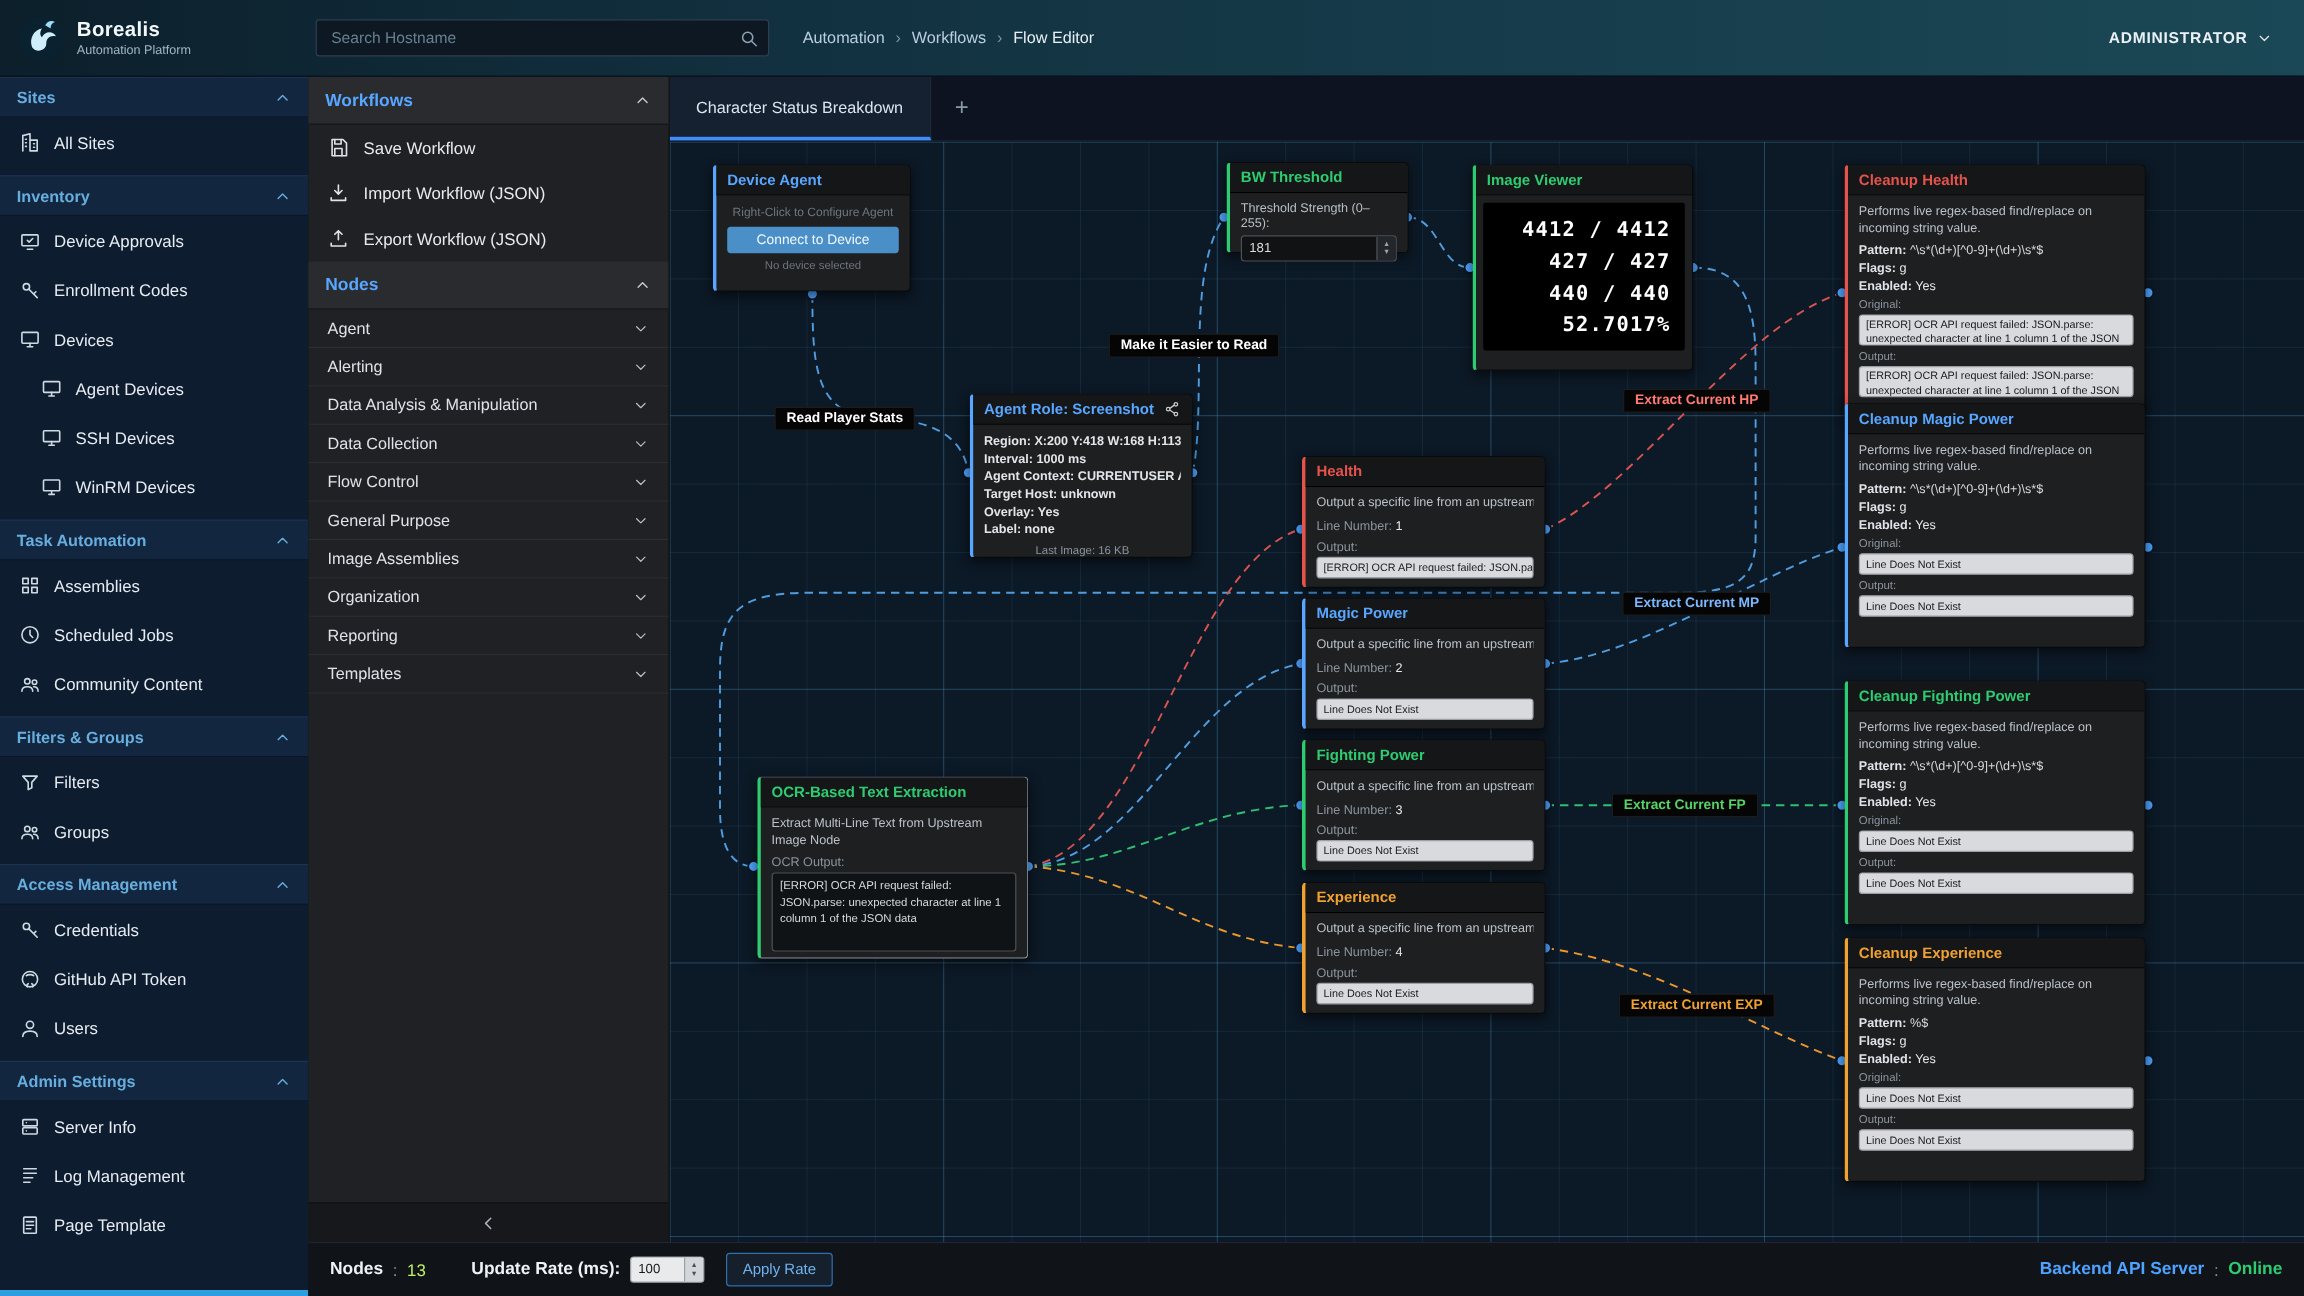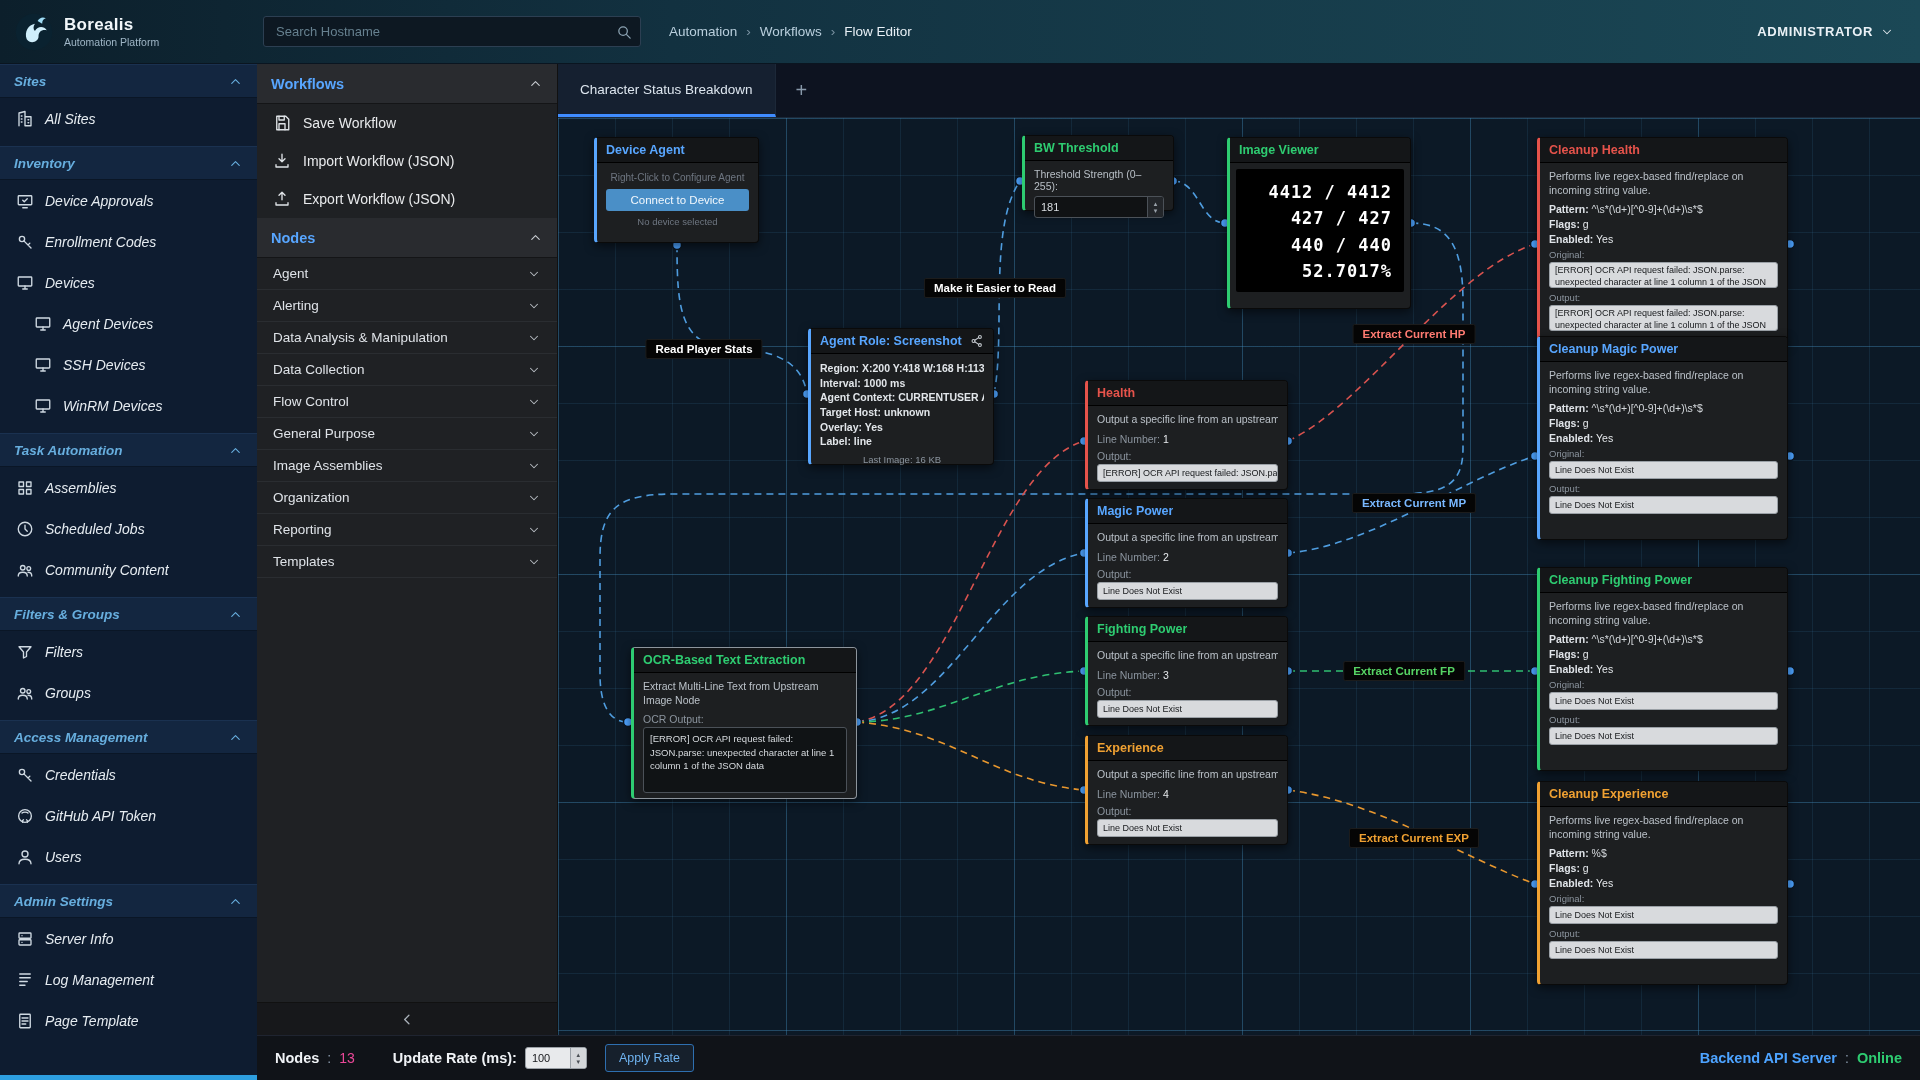--- a/index.html
+++ b/index.html
@@ -23,21 +23,21 @@
   .crumb.cur { color:#e8f0f6; }
   .crumb-sep { color:#7b93a3; }
   .spacer { flex:1; }
   .account { display:flex; align-items:center; gap:7px; padding-right:26px; cursor:pointer; }
   .account-label { font-size:13px; font-weight:bold; letter-spacing:.6px; color:#eaf1f6; }
   .ic { width:17px; height:17px; flex:none; stroke:currentColor; fill:none;
     stroke-width:1.8; stroke-linecap:round; stroke-linejoin:round; }
 
   
   #sidebar { position:absolute; top:64px; left:0; width:257px; bottom:0; background:#0e1c30;
-    overflow:hidden; z-index:20;font-style:italic; }
+    overflow:hidden; z-index:20; }
   .sec { display:flex; align-items:center; justify-content:space-between; height:34px;
     padding:0 14px; background:#132640; border-top:1px solid #1a3150; border-bottom:1px solid #0a1626;
     margin-top:7px; cursor:pointer; }
   .sec:first-child { margin-top:0; }
   .sec-label { color:#67aede; font-size:13.5px; font-weight:bold; }
   .sec .ic { width:15px; height:15px; color:#67aede; }
   .item { display:flex; align-items:center; gap:11px; height:41px; padding:0 16px;
     font-size:14px; color:#e6ecf1; cursor:pointer; }
   .item .ic { color:#cfd9e2; width:18px; height:18px; }
   .item.sub { padding-left:34px; }
@@ -129,21 +129,21 @@
     padding:2px 5px; font-size:9px; line-height:1.3; height:26px; overflow:hidden; margin-top:2px; }
   .lbox.one { height:18px; white-space:nowrap; padding-top:3px; }
   .dbox { background:#101315; border:1px solid #4b5158; color:#d6dade; font-size:9.5px;
     line-height:1.4; padding:4px 6px; height:66px; border-radius:3px; margin-top:2px; overflow:hidden; }
 
   
   #statusbar { position:absolute; left:257px; right:0; bottom:0; height:45px; background:#101318;
     border-top:1px solid #1f2430; display:flex; align-items:center; padding:0 18px; gap:8px; z-index:25; }
   .sb-label { font-size:14.5px; font-weight:bold; color:#f0f3f6; }
   .sb-colon { color:#8899aa; font-size:14px; }
-  .sb-val { font-size:14px; color:#ec4899; }
+  .sb-val { font-size:14px; color:#bef264; }
   .sb-group { display:flex; align-items:center; gap:8px; }
   .rate-gap { margin-left:30px; }
   .sb-btn { margin-left:10px; background:#16202c; border:1px solid #2e6fb0; color:#6fb3f0;
     font-size:12.5px; padding:6px 13px; border-radius:3px; cursor:pointer;text-align:right; }
   .backend-label { color:#4da3ff; font-size:14.5px; font-weight:bold; }
   .backend-status { color:#2ecc71; font-size:14.5px; font-weight:bold; }
 </style>
 </head>
 <body>
 
@@ -622,21 +622,21 @@
       <svg class="ic">
           <use href="#i-share"></use>
         </svg>
     </div>
     <div class="nb">
       <div class="iline">Region: X:200 Y:418 W:168 H:113</div>
       <div class="iline">Interval: 1000 ms</div>
       <div class="iline">Agent Context: CURRENTUSER Agent</div>
       <div class="iline">Target Host: unknown</div>
       <div class="iline">Overlay: Yes</div>
-      <div class="iline">Label: line</div>
+      <div class="iline">Label: none</div>
       <div class="ifoot">Last Image: 16 KB</div>
     </div>
   </section>
 
   <section class="node sel" style="left:73px;top:529px;width:226px;height:152px;--ac:#2ecc71">
     <div class="nh">
       <span class="nt">OCR-Based Text Extraction</span>
     </div>
     <div class="nb">
       <div class="ndesc">Extract Multi-Line Text from Upstream Image Node</div>

